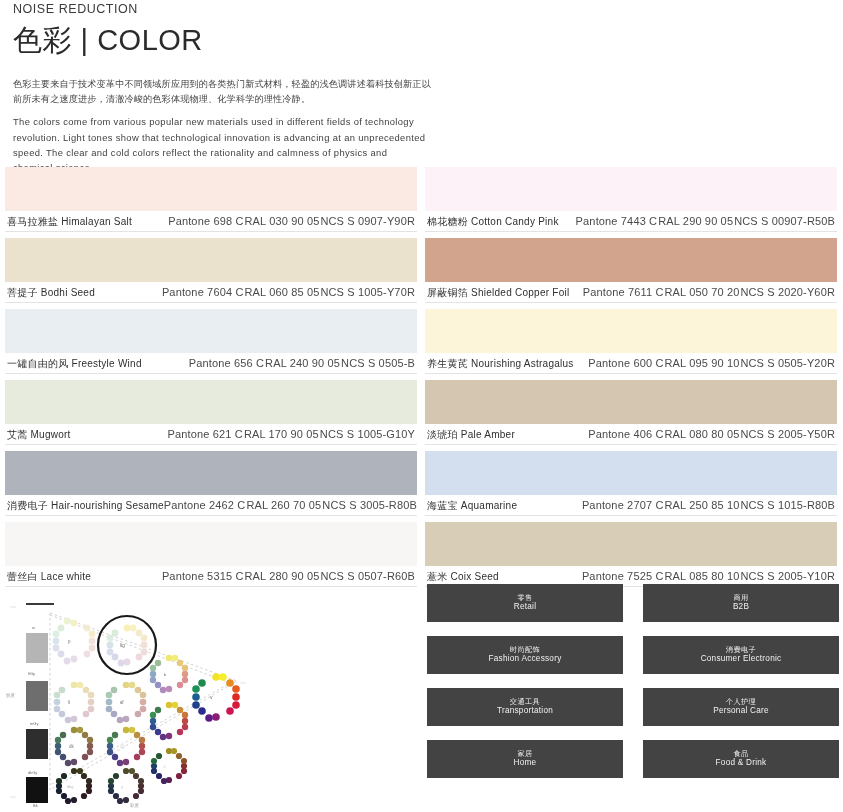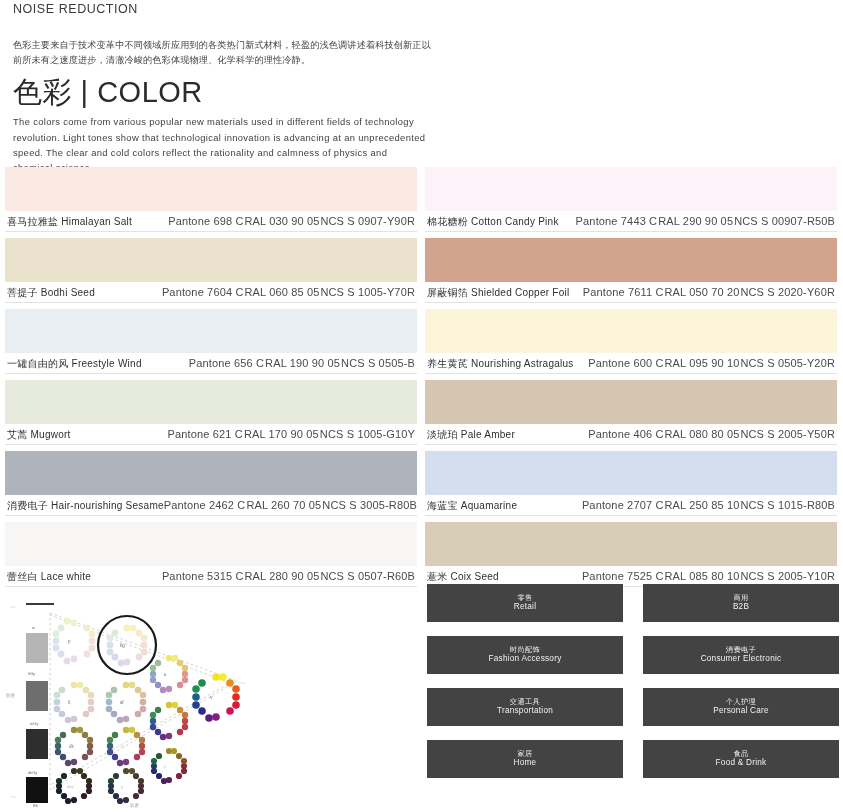--- a/index.html
+++ b/index.html
@@ -119,22 +119,22 @@
     user-select: none;
   }
   .cat-cn { font-size: 7.2px; letter-spacing: .4px; }
   .cat-en { font-size: 8.2px; letter-spacing: .25px; }
 </style>
 </head>
 <body>
 
 <div id="header">
   <div id="eyebrow">NOISE REDUCTION</div>
+  <div id="title">色彩 | COLOR</div>
   <div id="desc-cn">色彩主要来自于技术变革中不同领域所应用到的各类热门新式材料，轻盈的浅色调讲述着科技创新正以前所未有之速度进步，清澈冷峻的色彩体现物理、化学科学的理性冷静。</div>
-  <div id="title">色彩 | COLOR</div>
   <div id="desc-en">The colors come from various popular new materials used in different fields of technology revolution. Light tones show that technological innovation is advancing at an unprecedented speed. The clear and cold colors reflect the rationality and calmness of physics and chemical science.</div>
 </div>
 
 <div class="swatch-col" id="col-left">
     <div class="swatch-card">
       <div class="swatch-chip" style="background: rgb(251, 234, 228);"></div>
       <div class="swatch-meta">
         <div class="swatch-name">喜马拉雅盐 Himalayan Salt</div>
         <div class="swatch-codes">
           <span class="code">Pantone 698 C</span>
@@ -153,21 +153,21 @@
           <span class="code">NCS S 1005-Y70R</span>
         </div>
       </div>
     </div>
     <div class="swatch-card">
       <div class="swatch-chip" style="background: rgb(232, 238, 242);"></div>
       <div class="swatch-meta">
         <div class="swatch-name">一罐自由的风 Freestyle Wind</div>
         <div class="swatch-codes">
           <span class="code">Pantone 656 C</span>
-          <span class="code">RAL 190 90 05</span>
+          <span class="code">RAL 240 90 05</span>
           <span class="code">NCS S 0505-B</span>
         </div>
       </div>
     </div>
     <div class="swatch-card">
       <div class="swatch-chip" style="background: rgb(231, 235, 222);"></div>
       <div class="swatch-meta">
         <div class="swatch-name">艾蒿 Mugwort</div>
         <div class="swatch-codes">
           <span class="code">Pantone 621 C</span>

